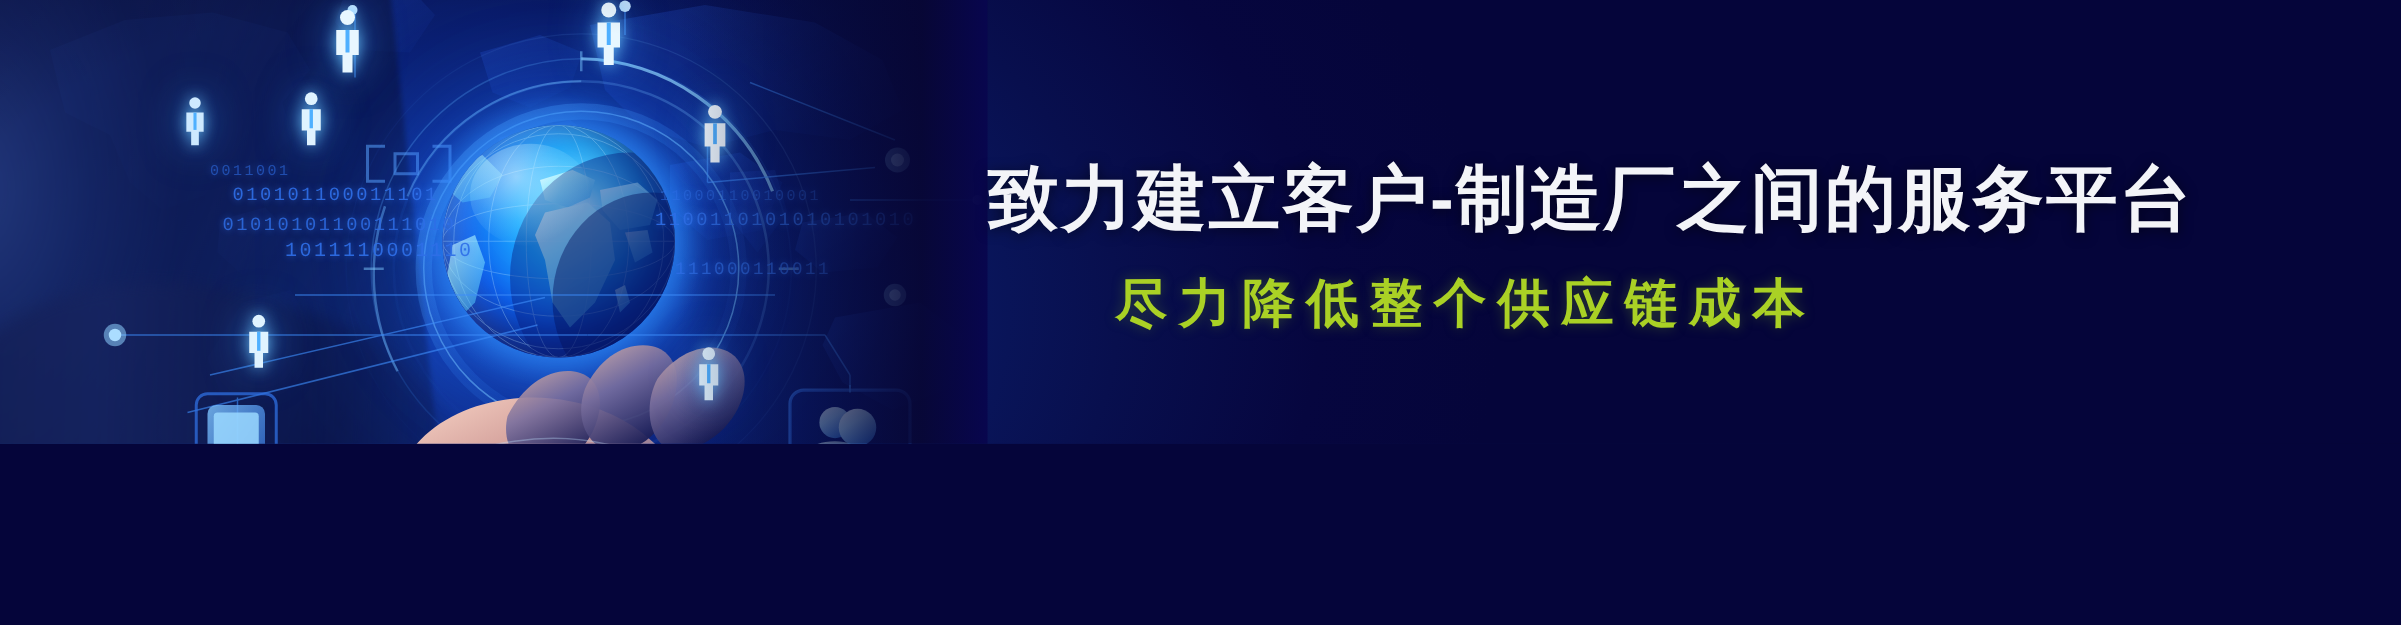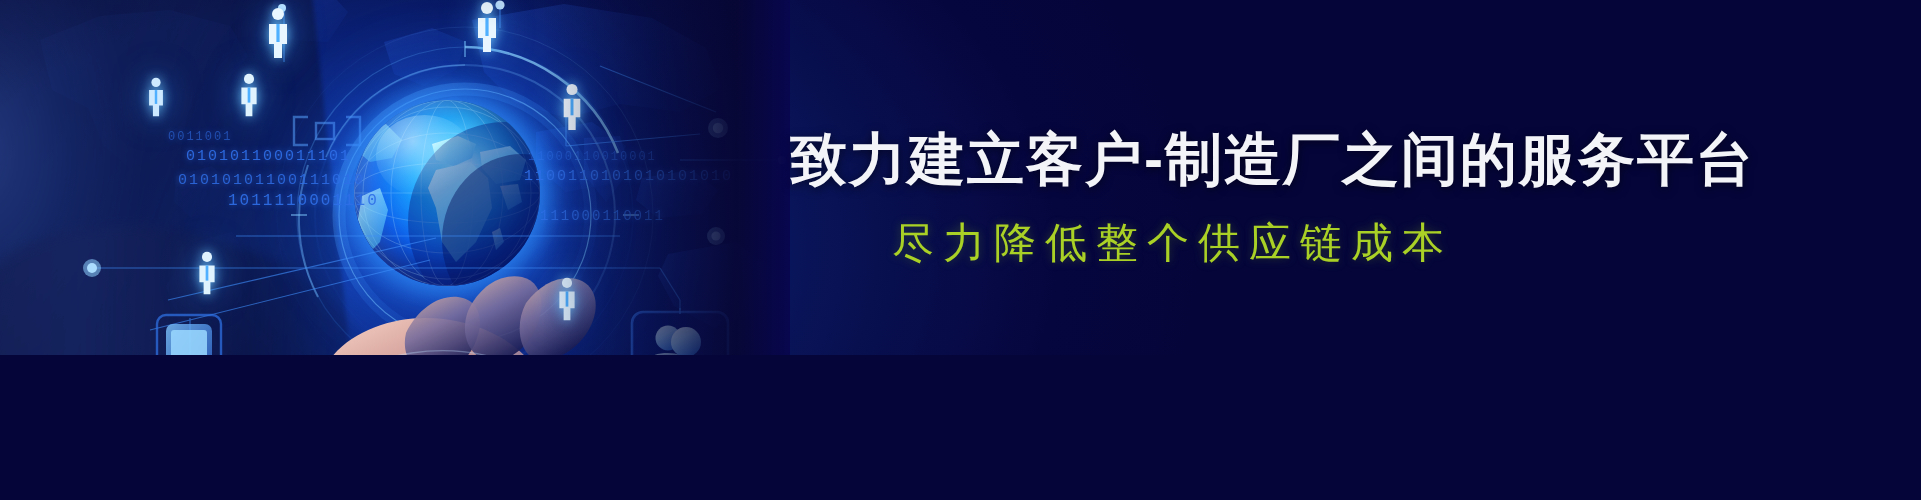--- a/index.html
+++ b/index.html
@@ -164,21 +164,21 @@
     color:#f3f4f8;
     letter-spacing:2px;
     line-height:1.1;
     text-shadow:0 2px 10px rgba(0,0,0,.55);
     white-space:nowrap;
   }
   .subline {
     position:absolute; left:112px; top:218px;
     width:1020px;
     font-size:42px;
-    font-weight:normal;
+    font-weight:bold;
     color:#aad125;
     letter-spacing:9px;
     line-height:1.2;
     text-shadow:0 0 10px rgba(120,170,30,.35);
     white-space:nowrap;
   }
 </style>
 </head>
 <body>
 

